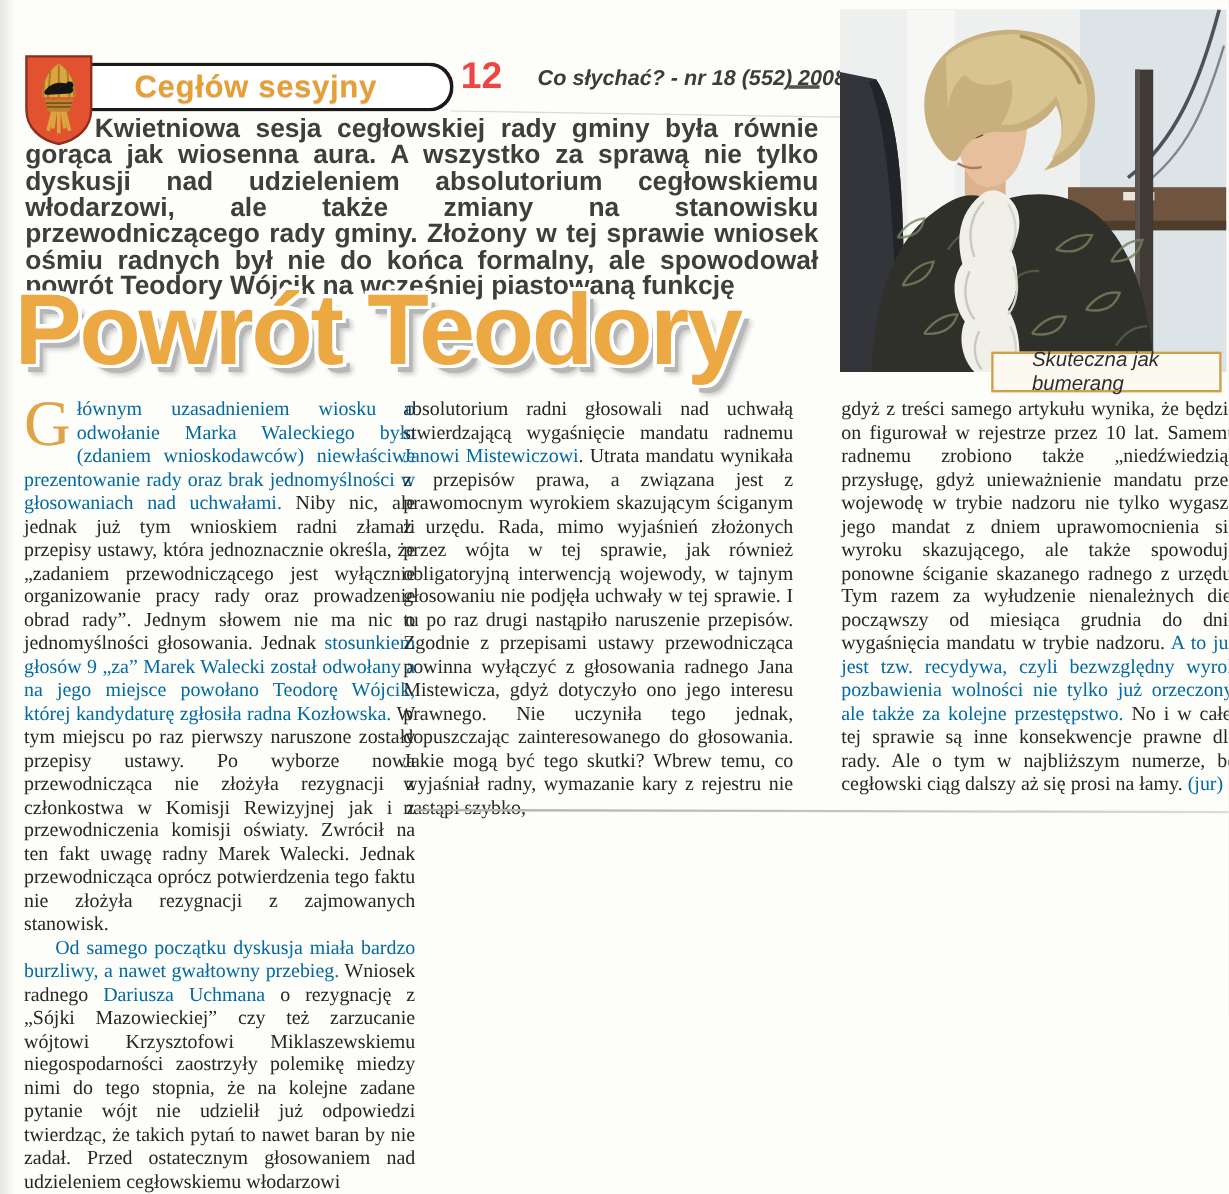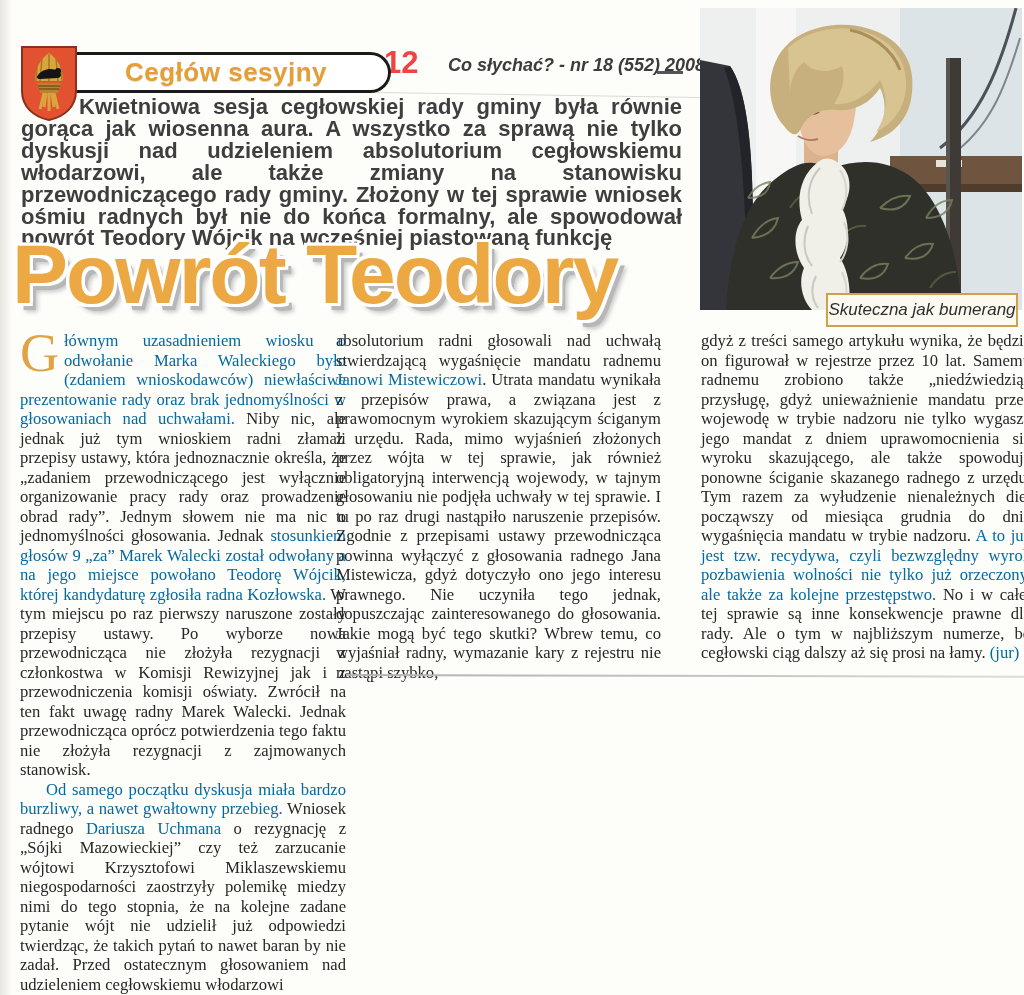--- a/index.html
+++ b/index.html
@@ -5,21 +5,21 @@
   html,body{margin:0;padding:0;background:#e9e8e3;}
   .page{
     position:relative;width:1024px;height:995px;margin:0 auto;
     background:#fdfdfa;overflow:hidden;
     font-family:"Liberation Serif",serif;color:#262626;
   }
   .edge-left{position:absolute;left:0;top:0;width:12px;height:100%;
     background:linear-gradient(90deg,#e6e5df,rgba(253,253,250,0));}
   
   .section-tab{
-    position:absolute;left:73px;top:52px;width:318px;height:41px;box-sizing:border-box;
+    position:absolute;left:60px;top:52px;width:318px;height:41px;box-sizing:border-box;
     background:#fff;border:3px solid #1a1a1a;border-left:none;
     border-radius:0 22px 22px 0;display:flex;align-items:center;padding-left:52px;z-index:1;
   }
   .section-tab-label{
     font-family:"Liberation Sans",sans-serif;font-weight:bold;font-size:26px;
     color:#e59f35;letter-spacing:.5px;text-shadow:0 1px 0 rgba(0,0,0,.15);
   }
   .crest{position:absolute;left:20px;top:45px;width:58px;height:77px;z-index:2;}
   .page-number{
     position:absolute;left:384px;top:45px;
@@ -50,21 +50,21 @@
       0 -3px 0 #fff,0 3px 0 #fff,-3px 0 0 #fff,3px 0 0 #fff,
       6px 7px 0 #b7b7b7,8px 9px 4px #c6c6c6;
   }
   
   .photo{position:absolute;left:700px;top:8px;width:322px;height:302px;background:#e4e9ea;}
   .photo svg{display:block;width:100%;height:100%;}
   .caption{
     position:absolute;left:826px;top:293px;width:192px;height:34px;box-sizing:border-box;
     background:#fcfaf0;border:2px solid #d0a14d;z-index:3;
     display:flex;align-items:center;justify-content:center;
-    font-family:"Liberation Sans",sans-serif;font-style:italic;font-size:17px;color:#2e2e2e;
+    font-family:"Liberation Sans",sans-serif;font-style:italic;font-size:17px;color:#2e2e2e;padding-left:32px;
   }
   
   .col{position:absolute;top:331px;font-size:16.6px;line-height:19.5px;text-align:justify;}
   .col-1{left:20px;width:326px;}
   .col-2{left:336px;width:325px;}
   .col-3{left:701px;width:330px;}
   .para{margin:0;}
   .para.indent{text-indent:26px;}
   .b{font-weight:normal;color:#0369a1;}
   .dropcap{

